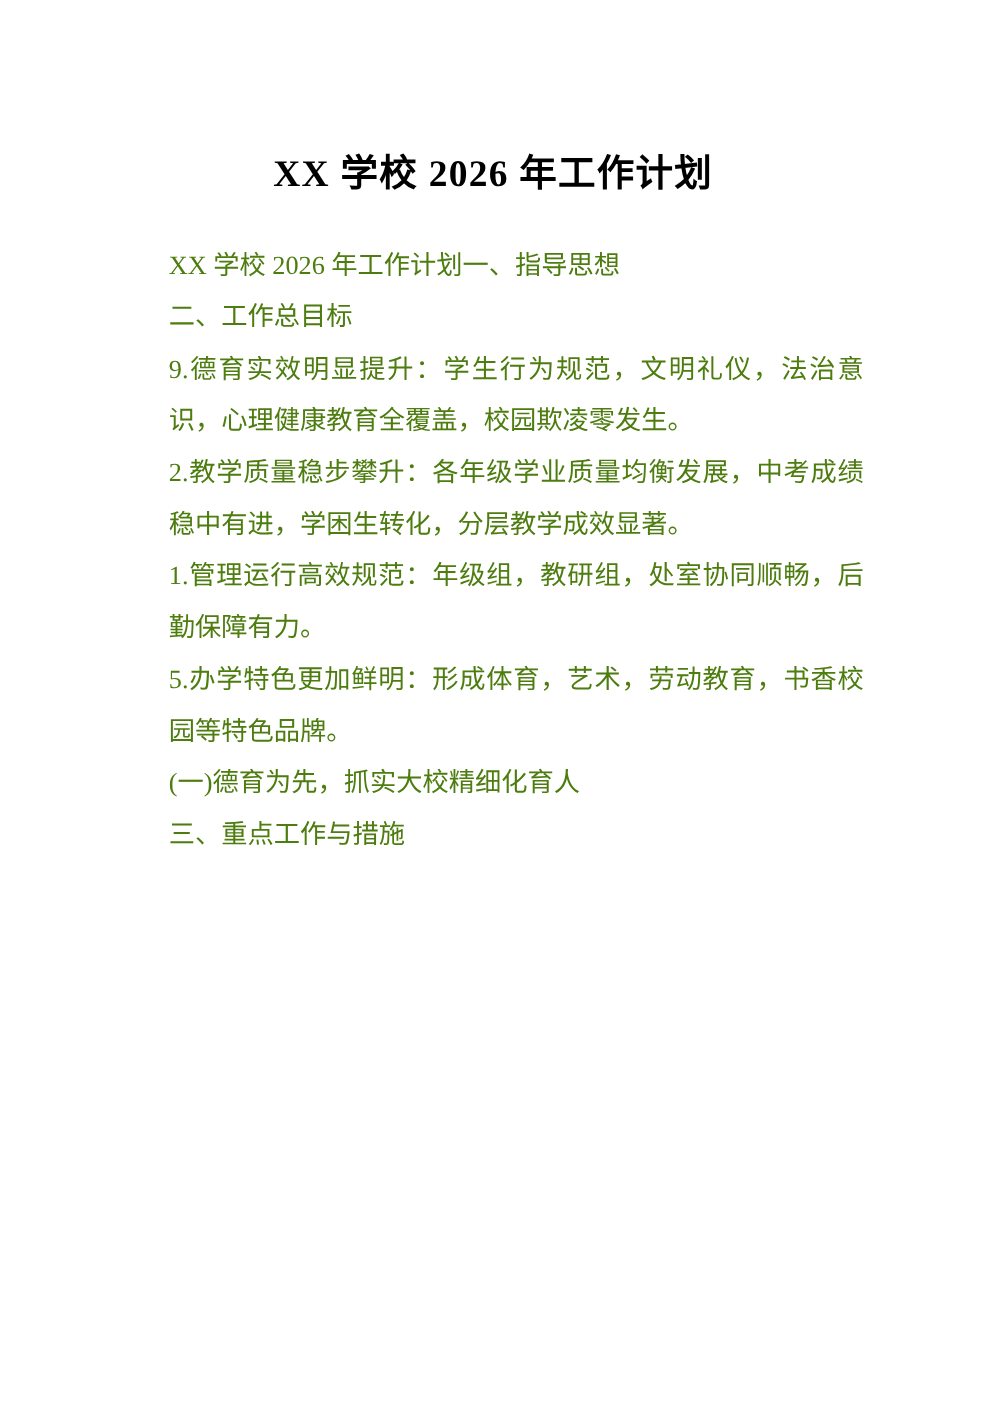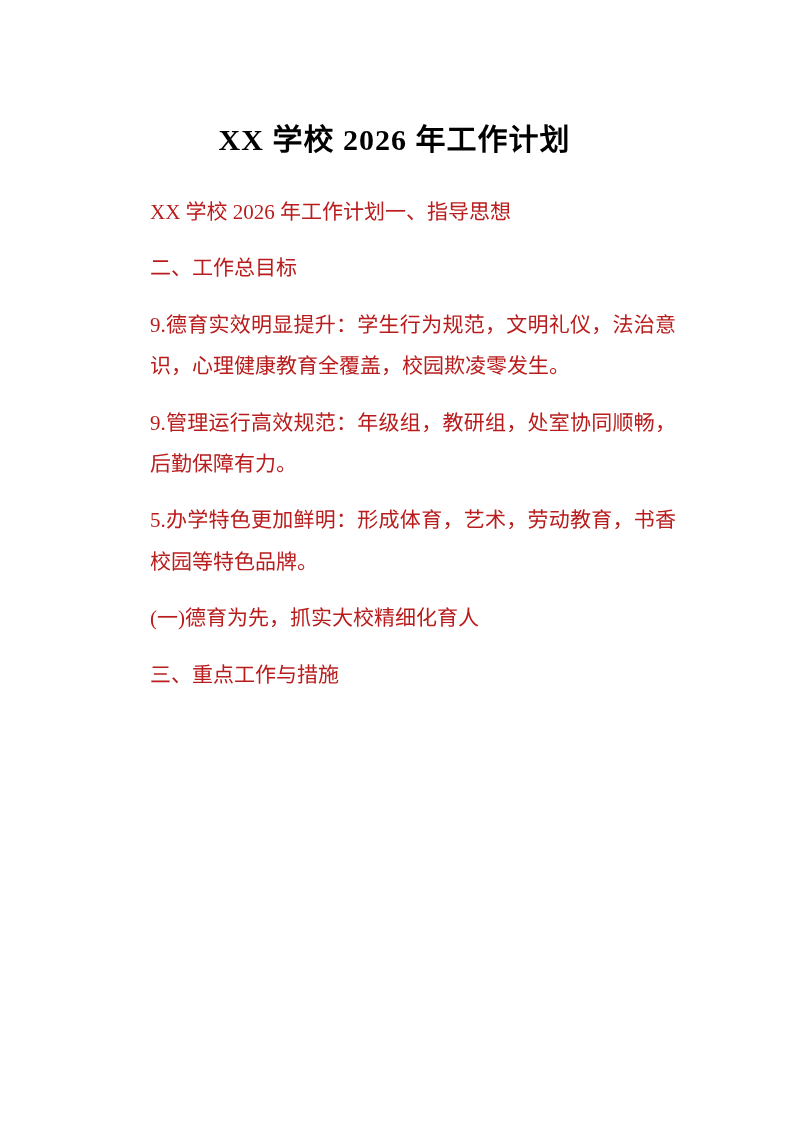--- a/index.html
+++ b/index.html
@@ -27,36 +27,37 @@
     font-weight: 700;
     text-align: center;
     letter-spacing: 1px;
     color: #000000;
     font-family: "Liberation Serif", "DejaVu Serif", serif;
   }
   .doc-body {
     width: 556px;
   }
   .para {
-    margin: 15px;
+    margin: 0;
     font-size: 21px;
     line-height: 41.4px;
     text-align: justify;
     text-justify: inter-ideograph;
     word-break: break-all;
-    color: #b91c1c;
+    color: #4d7c0f;
   }
 </style>
 </head>
 <body>
 
 <div class="page">
   <h1 class="doc-title">XX 学校 2026 年工作计划</h1>
   <div class="doc-body">
       <p class="para">XX 学校 2026 年工作计划一、指导思想</p>
       <p class="para">二、工作总目标</p>
       <p class="para">9.德育实效明显提升：学生行为规范，文明礼仪，法治意识，心理健康教育全覆盖，校园欺凌零发生。</p>
-      <p class="para">9.管理运行高效规范：年级组，教研组，处室协同顺畅，后勤保障有力。</p>
+      <p class="para">2.教学质量稳步攀升：各年级学业质量均衡发展，中考成绩稳中有进，学困生转化，分层教学成效显著。</p>
+      <p class="para">1.管理运行高效规范：年级组，教研组，处室协同顺畅，后勤保障有力。</p>
       <p class="para">5.办学特色更加鲜明：形成体育，艺术，劳动教育，书香校园等特色品牌。</p>
       <p class="para">(一)德育为先，抓实大校精细化育人</p>
       <p class="para">三、重点工作与措施</p>
     </div>
 </div>
 
 </body></html>

